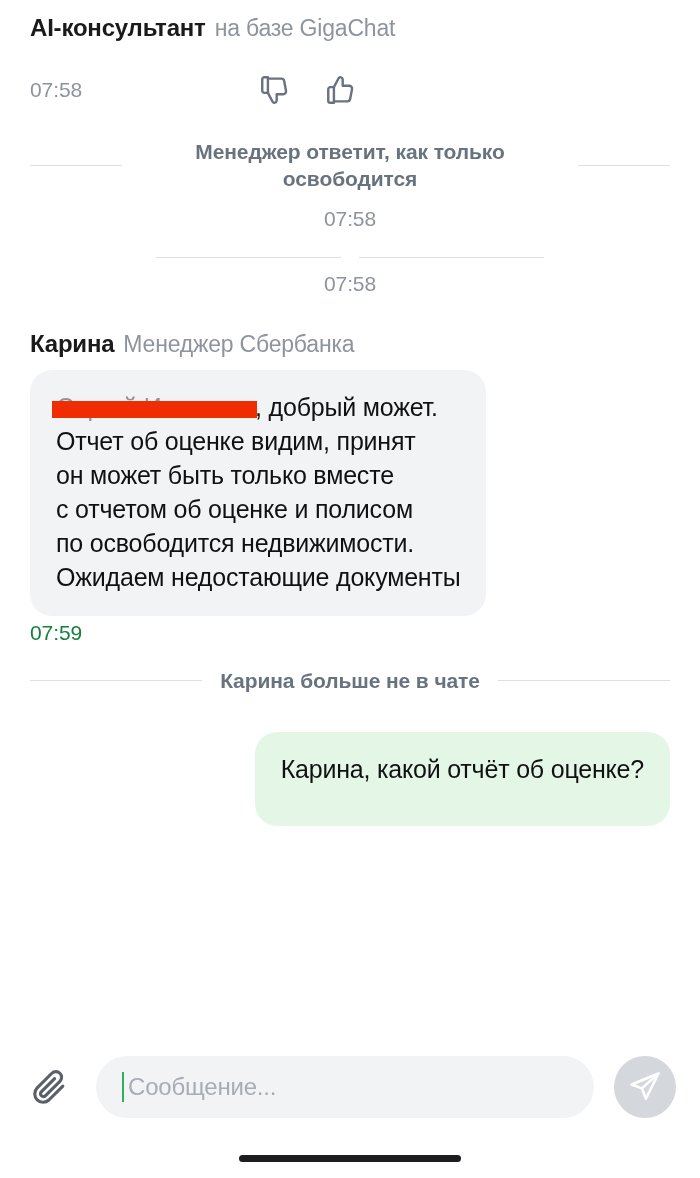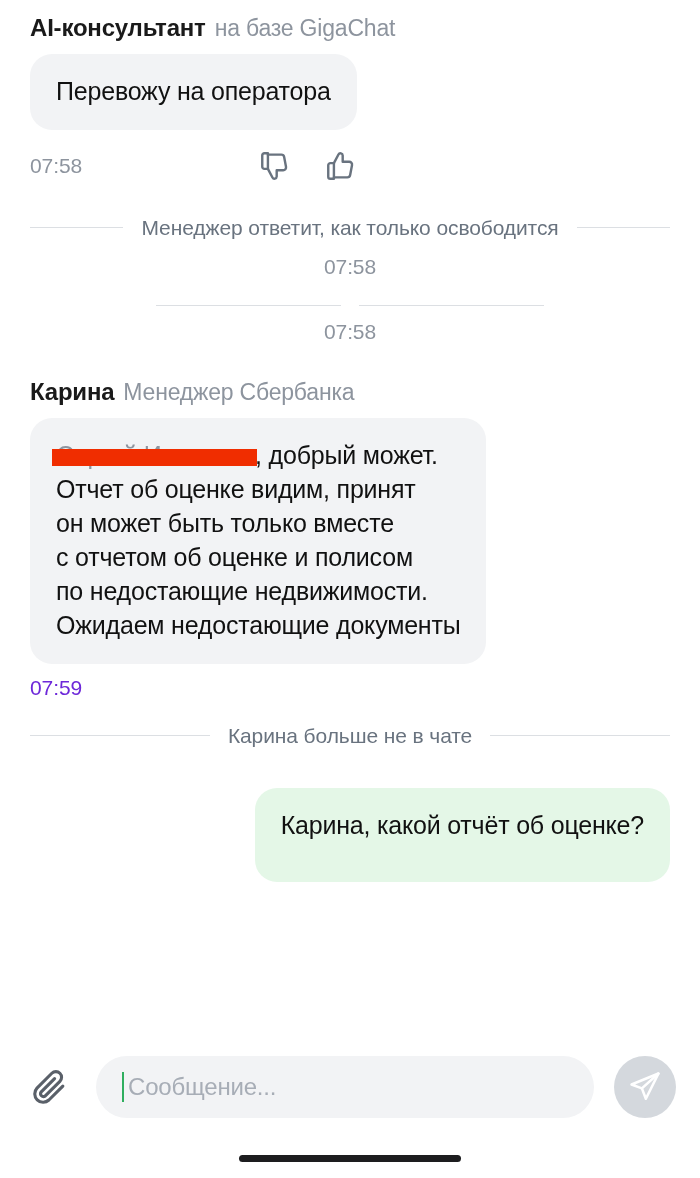--- a/index.html
+++ b/index.html
@@ -96,21 +96,21 @@
   }
   .reactions svg { display: block; }
 
   
   .system-block {
     padding: 22px 0 4px 0;
     text-align: center;
   }
   .system-text {
     font-size: 21px;
-    font-weight: normal;
+    font-weight: bold;
     color: #69737f;
     line-height: 1.3;
     letter-spacing: -0.1px;
     position: relative;
     display: block;
   }
   .system-with-rules {
     display: flex;
     align-items: center;
     gap: 18px;
@@ -126,22 +126,22 @@
   .system-time {
     display: block;
     font-size: 21px;
     color: #8d949e;
     margin-top: 14px;
     text-align: center;
     letter-spacing: -0.1px;
   }
   .sys-time-left {
     font-size: 21px;
-    color: #6d28d9;
-    margin-top: 12px;
+    color: #15803d;
+    margin-top: 5px;
     letter-spacing: -0.1px;
   }
 
   
   .composer {
     flex: 0 0 auto;
     height: 104px;
     background: #ffffff;
     display: flex;
     align-items: center;
@@ -209,25 +209,20 @@
 
 <div class="screen">
 
   <div class="chat-scroll">
 
     <div class="sender-line">
       <span class="sender-name">AI-консультант</span>
       <span class="sender-role">на базе GigaChat</span>
     </div>
 
-    <div class="bubble-row left">
-      <div class="bubble">
-        <p>Перевожу на оператора</p>
-      </div>
-    </div>
 
     <div class="meta-row">
       <span class="msg-time">07:58</span>
       <span class="reactions">
         <span>
           <svg width="36" height="34" viewBox="0 0 24 24" fill="none" stroke="#69737f" stroke-width="1.7" stroke-linejoin="round" stroke-linecap="round">
             <path d="M7 14V3H4.5A1.5 1.5 0 0 0 3 4.5v8A1.5 1.5 0 0 0 4.5 14H7z"></path>
             <path d="M7 14l3.2 6.1a1.6 1.6 0 0 0 3-0.7V15h4.6a2 2 0 0 0 1.96-2.4l-1.3-7A2 2 0 0 0 16.5 4H7"></path>
           </svg>
         </span>
@@ -261,21 +256,21 @@
       <span class="sender-name">Карина</span>
       <span class="sender-role">Менеджер Сбербанка</span>
     </div>
 
     <div class="bubble-row left">
       <div class="bubble">
         <p><span class="redacted"><span>Сергей Иванович</span><span class="bar"></span></span><span>, добрый может.</span></p>
         <p>Отчет об оценке видим, принят</p>
         <p>он может быть только вместе</p>
         <p>с отчетом об оценке и полисом</p>
-        <p>по недостающие недвижимости.</p>
+        <p>по освободится недвижимости.</p>
         <p>Ожидаем недостающие документы</p>
       </div>
     </div>
 
     <div class="sys-time-left">07:59</div>
 
     <div class="system-block">
       <div class="system-with-rules">
         <span class="rule wide"></span>
         <span class="system-text">Карина больше не в чате</span>

